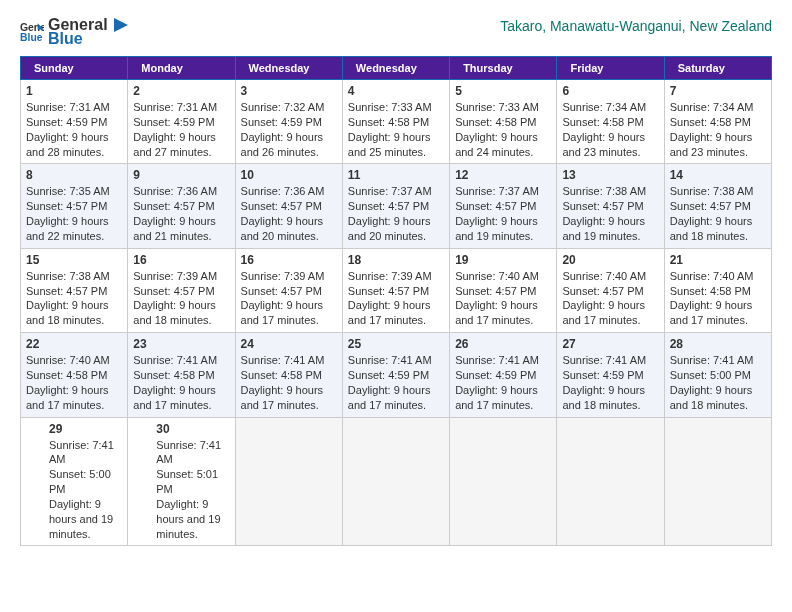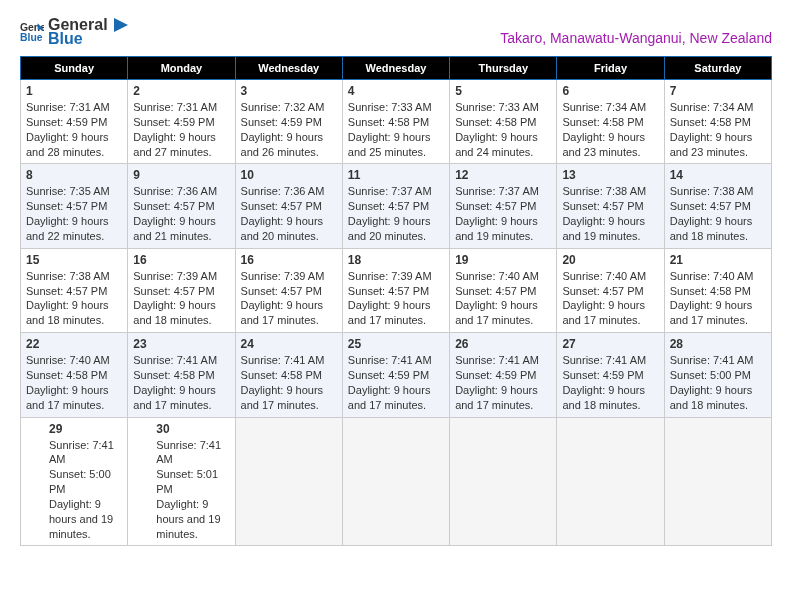--- a/index.html
+++ b/index.html
@@ -33,33 +33,33 @@
     .title-block {
       text-align: right;
     }
     .month-title {
       font-size: 30px;
       font-weight: bold;
       color: #333;
     }
     .location-title {
       font-size: 14px;
-      color: #a21caf;
-      margin-top: 14px;
+      color: #0f766e;
+      margin-top: 2px;
     }
     .calendar {
       width: 100%;
       border-collapse: collapse;
       font-size: 9.5px;
     }
     .calendar th {
-      background-color: #000000;
+      background-color: #4c1d95;
       color: white;
-      text-align: center;
-      padding: 5px 1px;
+      text-align: left;
+      padding: 5px 13px;
       font-size: 11px;
       font-weight: bold;
       border: 1px solid #1a6ab1;
     }
     .calendar td {
       vertical-align: top;
       border: 1px solid #ccc;
       padding: 4px 5px;
       width: calc(100% / 7);
       height: 82px;

